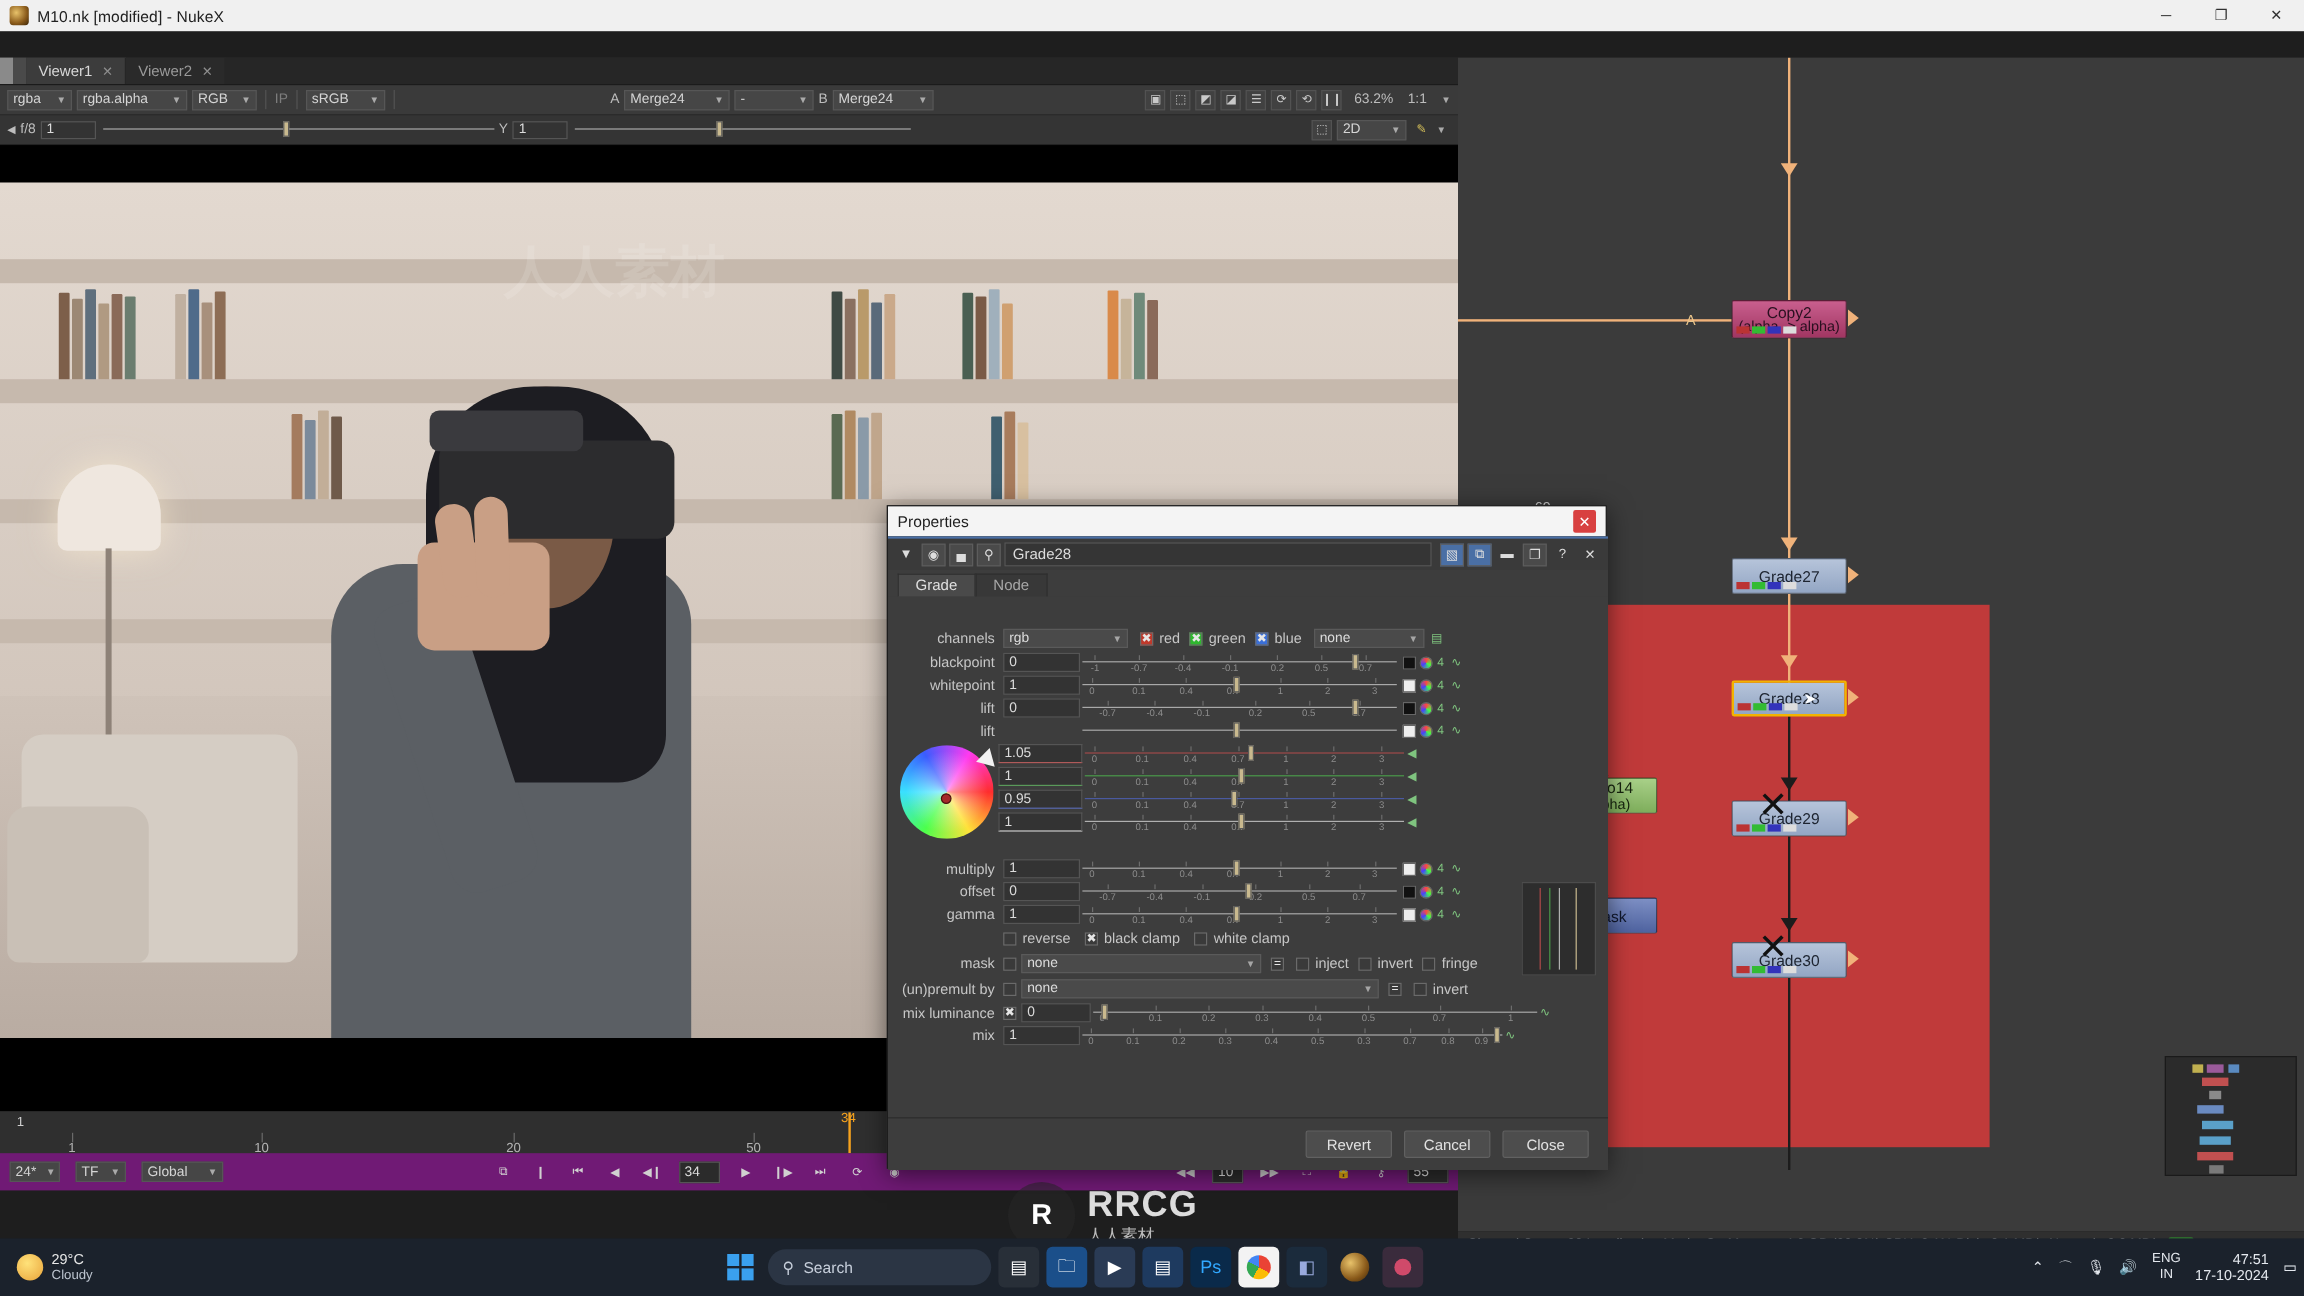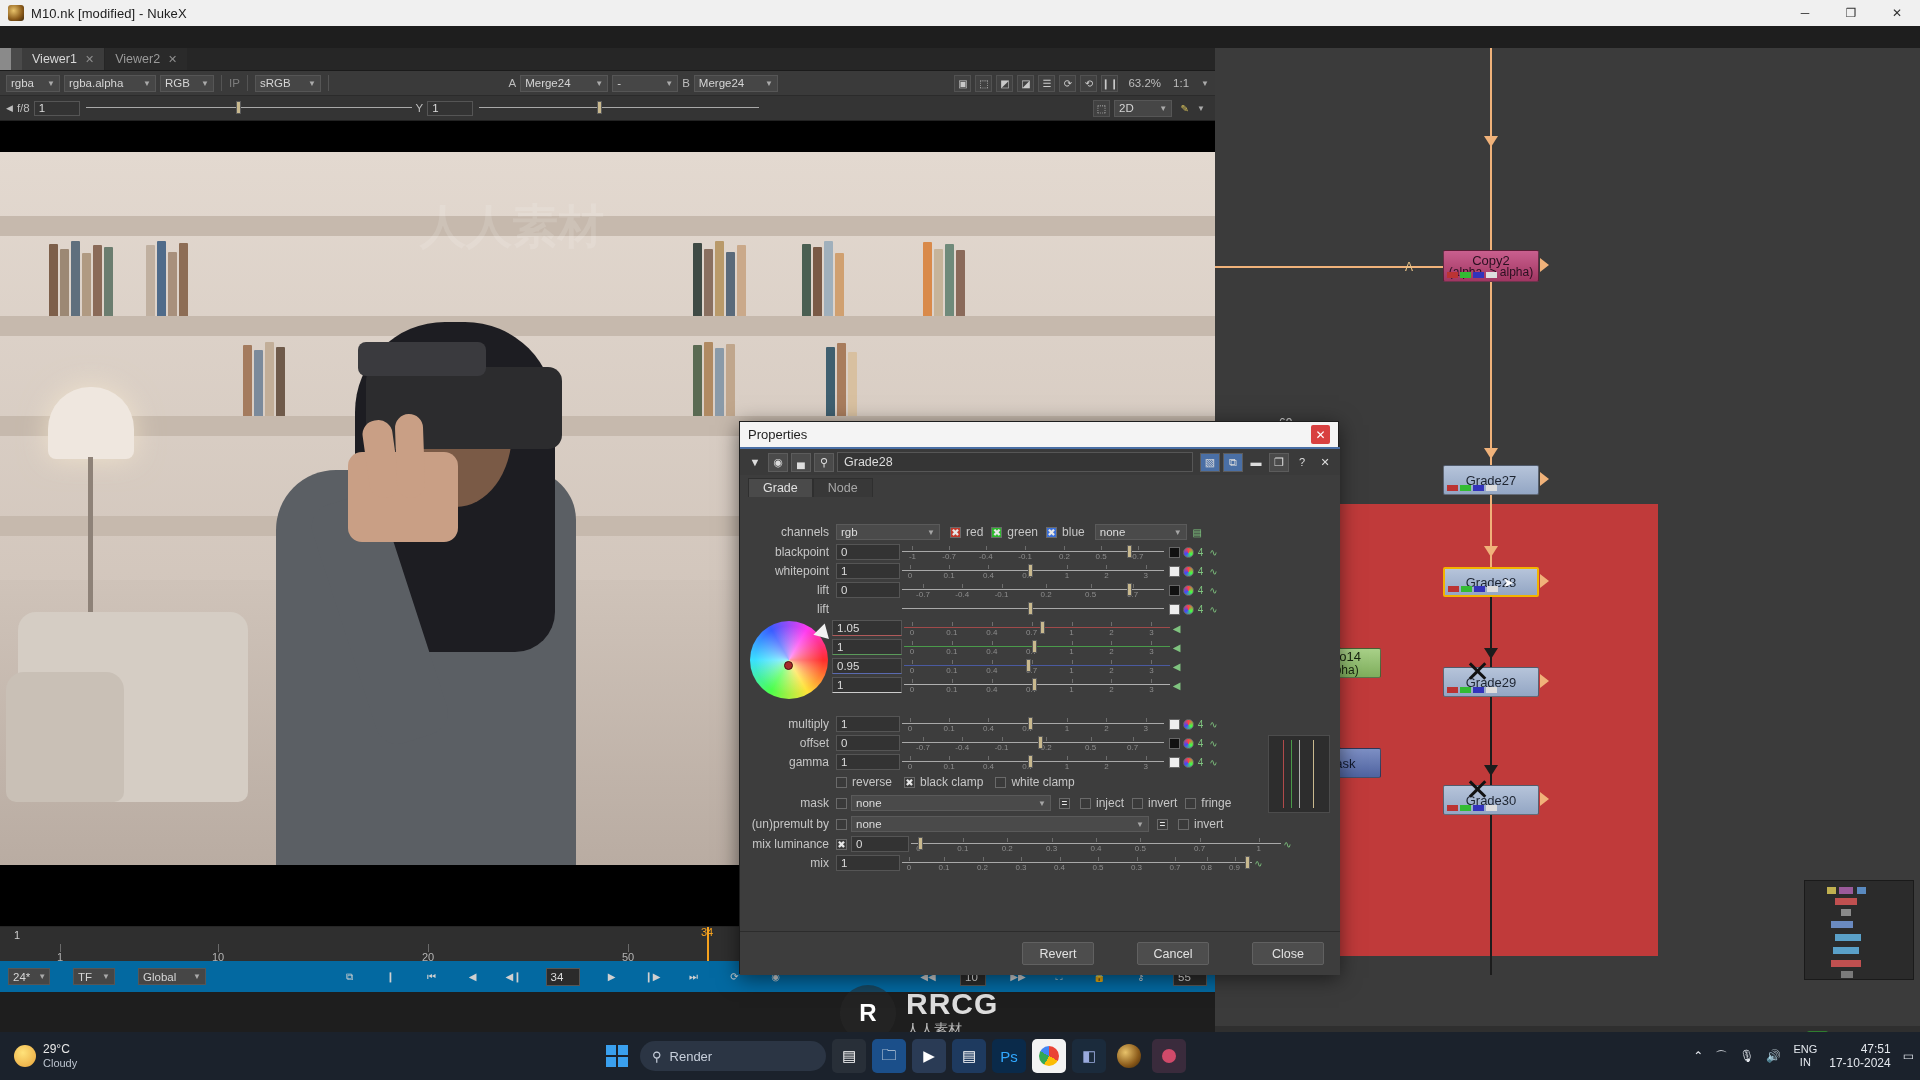--- a/index.html
+++ b/index.html
@@ -123,22 +123,22 @@
   .tl-num { position: absolute; top: 24px; font-size: 11px; color: #b4b4b4; transform: translateX(-50%); }
   .tl-in { position: absolute; left: 14px; top: 2px; font-size: 11px; color: #cfcfcf; }
   .tl-out { position: absolute; right: 250px; top: 2px; font-size: 11px; color: #cfcfcf; }
   .playhead { position: absolute; top: 0; width: 2px; height: 34px; background: #f6a21e; }
   .playhead-lbl {
     position: absolute; top: -1px; transform: translateX(-50%);
     font-size: 11px; color: #f6a21e;
   }
   .tl-controls {
     position: absolute; left: 0; top: 34px; width: 1215px; height: 31px;
-    display: flex; align-items: center; gap: 23px; padding: 0 8px;
-    background: #0369a1;
+    display: flex; align-items: center; gap: 13px; padding: 0 8px;
+    background: #701a75;
   }
   .tbtn { width: 18px; height: 18px; display: flex; align-items: center; justify-content: center;
           font-size: 10px; color: #d0d0d0; }
   .tfield { background: #2b2b2b; border: 1px solid #555; height: 18px; min-width: 34px;
             font-size: 11.5px; color: #ddd; display: flex; align-items: center; padding: 0 4px; }
 
   
   .nodegraph {
     position: absolute; left: 1215px; top: 48px; width: 705px; height: 978px;
     background: #3b3b3b; overflow: hidden;
@@ -260,21 +260,20 @@
 
   .props-footer {
     position: absolute; left: 0; bottom: 0; width: 600px; height: 44px;
     display: flex; align-items: center; justify-content: flex-end; gap: 10px; padding-right: 16px;
     background: #3d3d3d; border-top: 1px solid #2c2c2c;
   }
   .pbtn {
     min-width: 72px; height: 23px; background: #4d4d4d; border: 1px solid #616161;
     color: #e2e2e2; font-size: 12.5px; display: flex; align-items: center; justify-content: center;
     border-radius: 2px;
-    margin-left: 33px;
   }
 
   
   .taskbar {
     position: absolute; left: 0; bottom: 0; width: 1920px; height: 48px;
     background: #1b222c; display: flex; align-items: center; padding: 0 6px; gap: 4px;
   }
   .weather { display: flex; align-items: center; gap: 7px; padding: 0 8px; color: #e8e8e8; }
   .weather .sun { width: 22px; height: 22px; border-radius: 50%;
                   background: radial-gradient(circle at 40% 35%, #ffe27a, #e8a33a); }
@@ -1142,21 +1141,21 @@
       <div class="tbicon">
         <div class="winlogo">
             <i></i>
             <i></i>
             <i></i>
             <i></i>
           </div>
       </div>
       <div class="searchbox">
         <span>⚲</span>
-        <span>Render</span>
+        <span>Search</span>
       </div>
       <div class="tbicon" style="background:rgba(255,255,255,.06)">▤</div>
       <div class="tbicon" style="background:#1b4f8a">🗀</div>
       <div class="tbicon" style="background:#2a3b55">▶</div>
       <div class="tbicon" style="background:#1e3a5f">▤</div>
       <div class="tbicon" style="background:#0a2a4a;color:#31a8ff">Ps</div>
       <div class="tbicon" style="background:#f3f3f3">
         <span style="width:20px;height:20px;border-radius:50%;background:conic-gradient(#ea4335 0 33%, #fbbc05 33% 58%, #34a853 58% 83%, #4285f4 83% 100%);display:block"></span>
       </div>
       <div class="tbicon" style="background:#1b2b3c;color:#9ad">◧</div>

